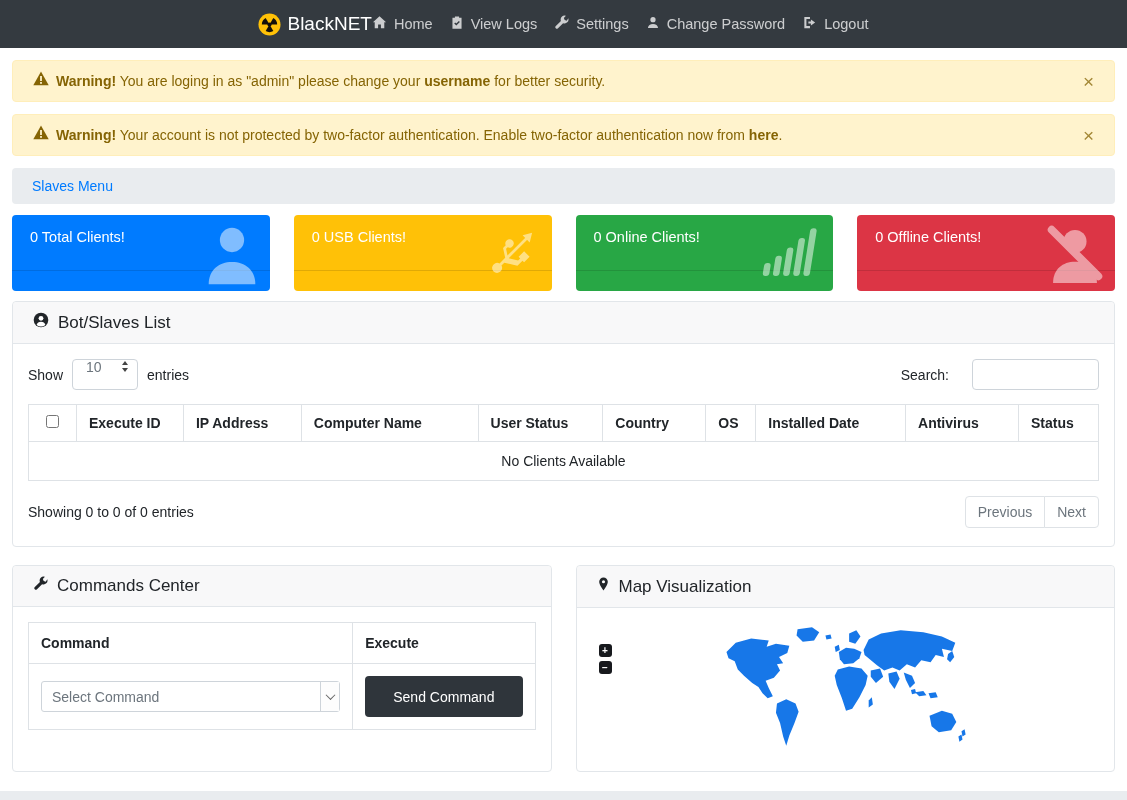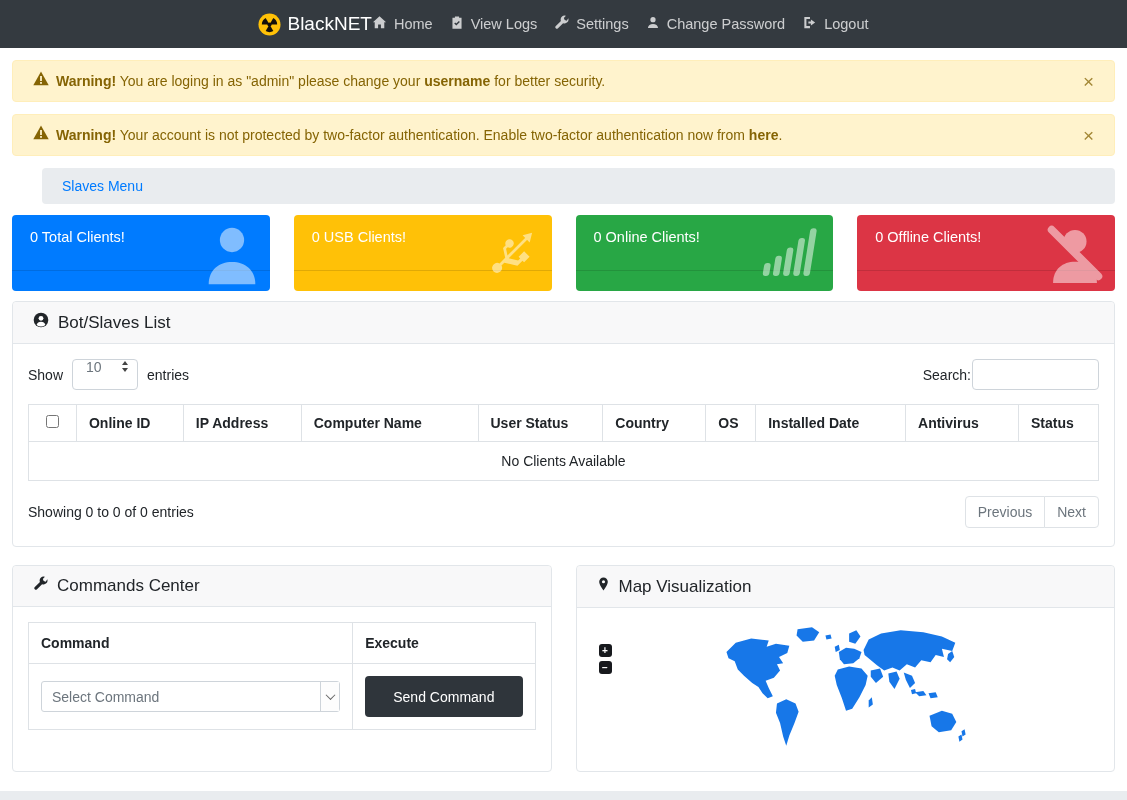--- a/index.html
+++ b/index.html
@@ -41,21 +41,20 @@
   .alert-close {
     position: absolute; right: 20px; top: 50%; transform: translateY(-50%);
     color: #856404; opacity: .75; font-size: 19px; background: none; border: none;
     cursor: pointer; font-family: inherit; line-height: 1;
   }
 
   
   .menu-bar {
     margin-top: 12px; background: #e9ecef; border-radius: 4px;
     padding: 10px 20px;
-    margin-left: 30px;
   }
   .menu-bar a { color: #007bff; }
 
   
   .stats-row { display: flex; gap: 24px; margin-top: 11px; }
   .stat-card {
     flex: 1; height: 76px; border-radius: 4px; position: relative;
     color: #fff; overflow: hidden;
   }
   .stat-blue   { background: #007bff; }
@@ -84,21 +83,21 @@
   .dt-controls { display: flex; justify-content: space-between; align-items: center; margin-bottom: 14px; }
   .dt-left { display: flex; align-items: center; gap: 9px; }
   .mini-select {
     width: 66px; height: 31px; border: 1px solid #ced4da; border-radius: 4px;
     display: flex; align-items: center; justify-content: space-between;
     padding: 0 9px 16px 13px; color: #495057; cursor: pointer; background: #fff;
   }
   .updown { display: flex; flex-direction: column; align-items: center; }
   .tri-up { width: 0; height: 0; border-left: 3.5px solid transparent; border-right: 3.5px solid transparent; border-bottom: 4.5px solid #444; margin-bottom: 2.5px; }
   .tri-down { width: 0; height: 0; border-left: 3.5px solid transparent; border-right: 3.5px solid transparent; border-top: 4.5px solid #444; }
-  .dt-right { display: flex; align-items: center; gap: 1px; }
+  .dt-right { display: flex; align-items: center; gap: 23px; }
   .search-input {
     width: 127px; height: 31px; border: 1px solid #ced4da; border-radius: 4px;
     padding: 0 8px; font-family: inherit; font-size: 14px;
   }
 
   
   table.grid { width: 100%; border-collapse: collapse; }
   table.grid th, table.grid td { border: 1px solid #dee2e6; }
   table.grid th { padding: 10px 12px; text-align: left; font-weight: bold; cursor: pointer; }
   table.grid td.empty { text-align: center; padding: 11px; }
@@ -318,21 +317,21 @@
         <div class="dt-right">
           <span>Search:</span>
           <input type="text" class="search-input" style="">
         </div>
       </div>
 
       <table class="grid">
         <thead>
           <tr>
             <th class="col-check"><input type="checkbox" style=""></th>
-            <th class="col-victim">Online ID</th>
+            <th class="col-victim">Execute ID</th>
             <th class="col-ip">IP Address</th>
             <th class="col-computer">Computer Name</th>
             <th class="col-user">User Status</th>
             <th class="col-country">Country</th>
             <th class="col-os">OS</th>
             <th class="col-date">Installed Date</th>
             <th class="col-av">Antivirus</th>
             <th class="col-status">Status</th>
           </tr>
         </thead>

